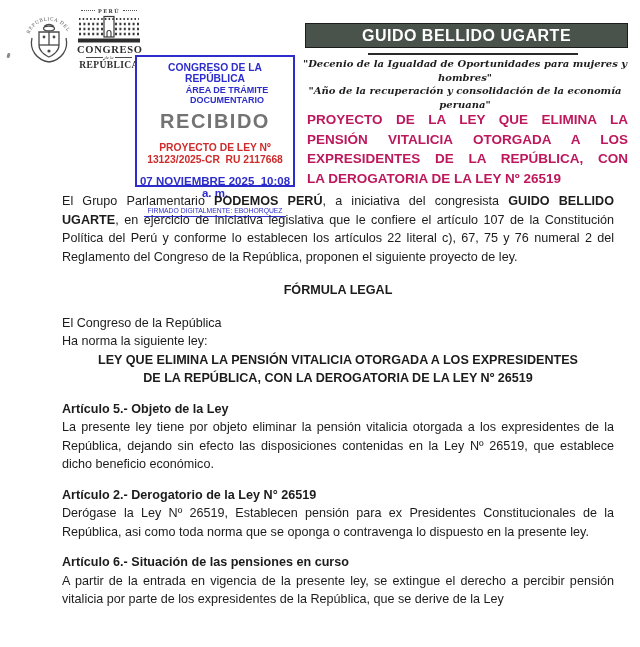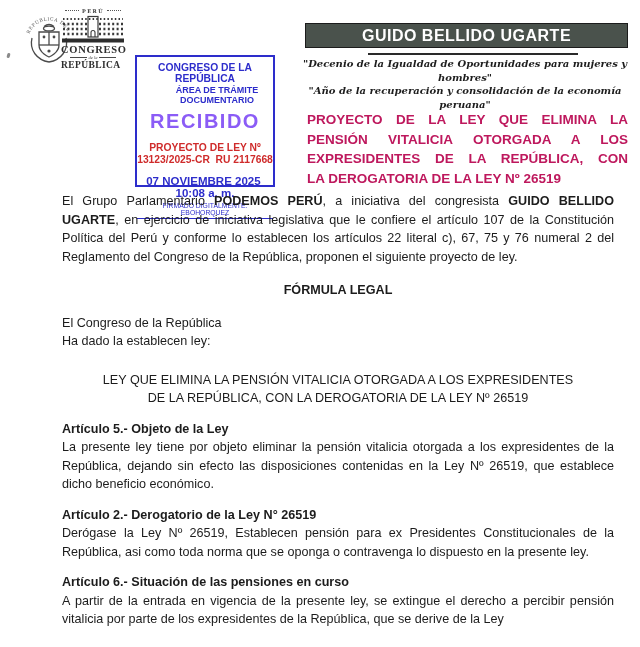--- a/index.html
+++ b/index.html
@@ -5,65 +5,65 @@
   * { margin:0; padding:0; box-sizing:border-box; }
   body { background:#ffffff; }
   .page { position:relative; width:640px; height:647px; background:#ffffff; overflow:hidden;
           font-family:"Liberation Sans", sans-serif; color:#1f1f1f; }
 
   
   .coat { position:absolute; left:22px; top:11px; }
   .ink-speck { position:absolute; left:7px; top:53px; width:3px; height:5px;
                background:#8a8a8a; border-radius:2px; transform:rotate(18deg); }
 
-  .congress-logo { position:absolute; left:61px; top:8px; width:64px; }
+  .congress-logo { position:absolute; left:77px; top:8px; width:64px; text-align:center; }
   .peru-label { font:700 5px "DejaVu Serif", serif; letter-spacing:1.5px; color:#3a3a3a;
                 display:flex; align-items:center; justify-content:center; gap:3px; }
   .peru-label::before, .peru-label::after { content:""; width:14px; height:2px;
                 border-top:1px dotted #555; }
   .logo-congreso  { font:700 10.5px "Liberation Serif", serif; letter-spacing:0.7px; color:#2e2e2e; margin-top:1px; }
   .logo-dela { font:italic 400 4.5px "Liberation Serif", serif; color:#444;
                display:flex; align-items:center; justify-content:center; gap:2px; }
   .logo-dela::before, .logo-dela::after { content:""; width:17px; height:1px; background:#4a4a4a; }
   .logo-republica { font:700 9.5px "Liberation Serif", serif; letter-spacing:0.4px; color:#2e2e2e; }
 
   
   .banner { position:absolute; left:305px; top:23px; width:323px; height:25px;
             background:#4a524c; border:1px solid #1c1c1c; color:#ffffff;
             font:700 16px/23px "Liberation Sans", sans-serif; text-align:center; letter-spacing:0.5px; }
   .banner-underline { position:absolute; left:368px; top:53px; width:210px; height:2px; background:#2a2a2a; }
   .quotes { position:absolute; left:300px; top:57px; width:330px; text-align:center; }
   .quote { font:italic 700 10px/13.5px "DejaVu Serif", serif; color:#1d1d1d; }
 
   
-  .stamp { position:absolute; left:135px; top:55px; width:140px; height:132px;
+  .stamp { position:absolute; left:135px; top:55px; width:160px; height:132px;
            background:#ffffff; border:2px solid #2d2dcb; text-align:center; }
   .stamp-org     { margin-top:5px; font:700 10.3px "Liberation Sans", sans-serif; color:#2d2dcb; }
   .stamp-area    { margin-top:1px; font:700 9px "Liberation Sans", sans-serif; color:#2d2dcb;padding-left:24px; }
-  .stamp-recibido{ margin-top:5px; font:800 20px "Liberation Sans", sans-serif; color:#8b5cf6; letter-spacing:1.5px; }
+  .stamp-recibido{ margin-top:5px; font:800 20px "Liberation Sans", sans-serif; color:#737373; letter-spacing:1.5px; }
   .stamp-doctype { margin-top:9px; font:700 10.3px "Liberation Sans", sans-serif; color:#cf2b2b; }
   .stamp-docnum  { margin-top:1px; font:700 10.3px "Liberation Sans", sans-serif; color:#cf2b2b; }
   .stamp-date    { margin-top:10px; font:700 11.5px "Liberation Sans", sans-serif; color:#2d2dcb; }
   .stamp-signed  { display:inline-block; margin-top:3px; font:400 6.8px "Liberation Sans", sans-serif;
                    color:#2d2dcb; border-bottom:1.5px solid #2d2dcb; padding:0 3px 2px; }
 
   
   .doc-title { position:absolute; left:307px; top:110px; width:321px;
                font:700 13.5px/19.5px "Liberation Sans", sans-serif; color:#be185d; }
   .title-line { text-align:justify; text-align-last:justify; }
   .title-line.last { text-align-last:left; }
 
   
   .content { position:absolute; left:62px; top:192px; width:552px;
              font:400 12.6px/18.5px "Liberation Sans", sans-serif; color:#1c1c1c; }
   .intro { text-align:justify; }
   .intro b { font-weight:700; }
   .formula { text-align:center; font-weight:700; margin-top:15px; }
   .preamble { margin-top:14px; }
-  .law-title { text-align:center; font-weight:400; margin-top:20px; }
+  .law-title { text-align:center; font-weight:700; margin-top:0; }
   .article { margin-top:12px; }
   .art-heading { font-weight:700; }
   .art-body { text-align:justify; }
 </style>
 </head>
 <body>
 
 <div class="page">
 
   <div class="ink-speck"></div>
@@ -142,21 +142,21 @@
   </div>
 
   <div class="content">
 
     <p class="intro"><span>El Grupo Parlamentario </span><b>PODEMOS PERÚ</b><span>, a iniciativa del congresista </span><b>GUIDO BELLIDO UGARTE</b><span>, en ejercicio de iniciativa legislativa que le confiere el artículo 107 de la Constitución Política del Perú y conforme lo establecen los artículos 22 literal c), 67, 75 y 76 numeral 2 del Reglamento del Congreso de la República, proponen el siguiente proyecto de ley.</span></p>
 
     <div class="formula">FÓRMULA LEGAL</div>
 
     <div class="preamble">
       <div>El Congreso de la República</div>
-      <div>Ha dado la establecen ley:</div>
+      <div>Ha norma la siguiente ley:</div>
     </div>
 
     <div class="law-title">
       <div>LEY QUE ELIMINA LA PENSIÓN VITALICIA OTORGADA A LOS EXPRESIDENTES</div>
       <div>DE LA REPÚBLICA, CON LA DEROGATORIA DE LA LEY Nº 26519</div>
     </div>
 
     <div class="article">
       <div class="art-heading">Artículo 5.- Objeto de la Ley</div>
       <div class="art-body">La presente ley tiene por objeto eliminar la pensión vitalicia otorgada a los expresidentes de la República, dejando sin efecto las disposiciones contenidas en la Ley Nº 26519, que establece dicho beneficio económico.</div>

